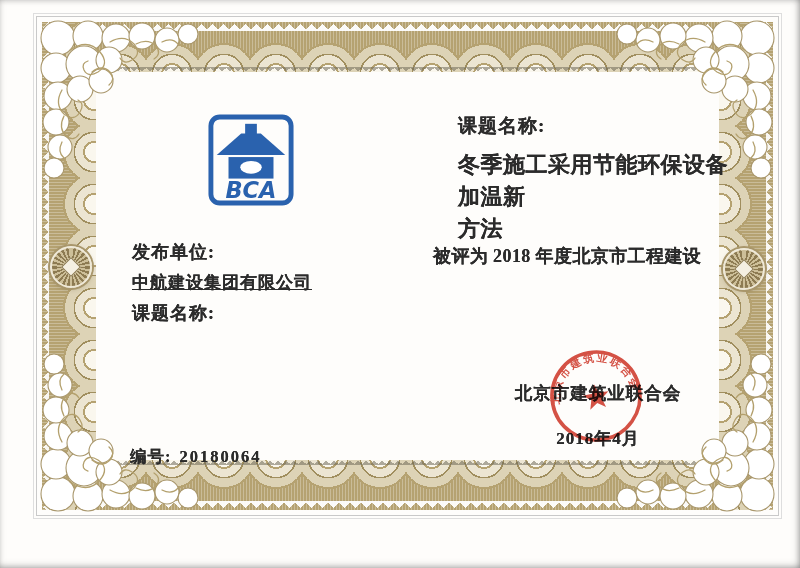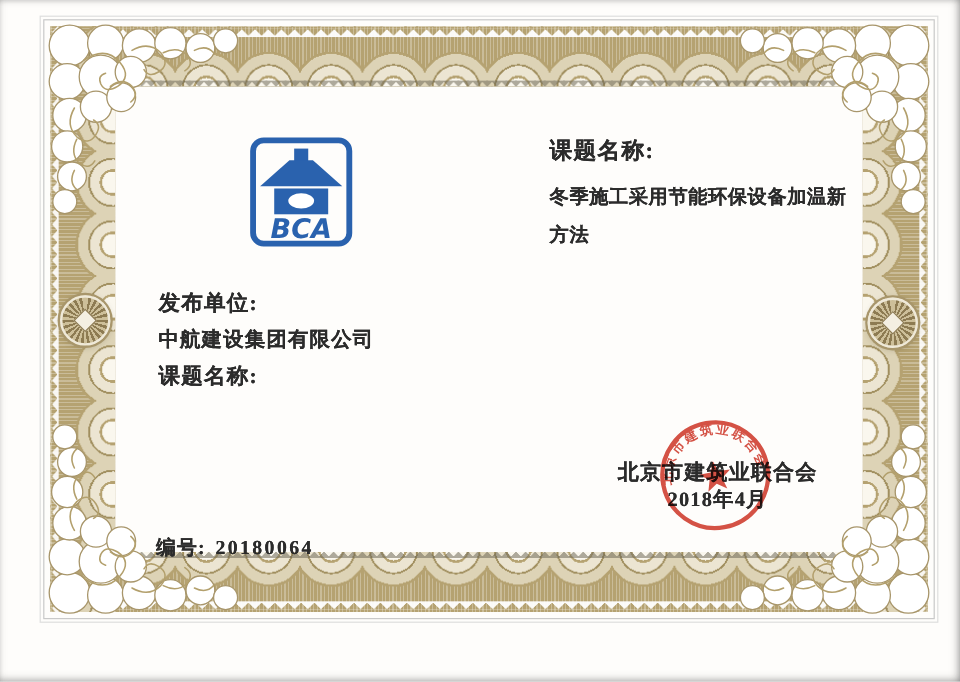--- a/index.html
+++ b/index.html
@@ -70,31 +70,31 @@
     background:repeating-conic-gradient(#cdbf99 0 8deg, #8d7b52 8deg 16deg);
     border:2px solid #efe9d8;box-shadow:0 0 0 2px #a8966b,0 1px 5px rgba(60,50,20,.25);}
   .rosette::after{content:"";position:absolute;inset:12px;background:#f4efe2;border:1px solid #8d7b52;transform:rotate(45deg);}
   .ros-left{left:50px;top:246px;}
   .ros-right{right:35px;top:248px;}
   
   .txt{position:absolute;font-weight:700;text-shadow:0 0 .5px currentColor;}
   .logo{position:absolute;left:207px;top:111px;width:88px;height:98px;}
   .topic{left:437px;top:113px;width:285px;margin-left:21px;}
   .topic .lbl{font-size:19px;letter-spacing:1px;}
-  .topic .line{font-size:16px;line-height:32px;letter-spacing:.5px;}
+  .topic .line{font-size:22px;line-height:32px;letter-spacing:.5px;}
   .topic .line.first{margin-top:10px;}
   .leftcol{left:132px;top:237px;width:230px;font-size:18px;line-height:30.5px;letter-spacing:1px;}
-  .leftcol .val{font-size:17px;}
+  .leftcol .val{font-size:17px;text-decoration:underline;}
   .award{left:433px;top:240px;width:285px;font-size:18px;line-height:33px;letter-spacing:.4px;}
   .grade{color:#4d6f94;display:inline-block;padding:0 9px;margin:0 2px;border-bottom:2px solid #3a3a3a;line-height:1.05;}
   .serial{left:130px;top:402px;font-size:16.5px;letter-spacing:1px;margin-top:44px;}
   .serial .num{margin-left:8px;letter-spacing:2px;}
   .footer{left:498px;top:381px;width:200px;text-align:center;}
   .footer .org{font-size:17.5px;letter-spacing:1px;}
-  .footer .date{font-size:17px;margin-top:0;letter-spacing:1px;}
+  .footer .date{font-size:17px;margin-top:22px;letter-spacing:1px;}
   .seal{position:absolute;left:548px;top:348px;width:96px;height:96px;
     opacity:.88;mix-blend-mode:multiply;transform:rotate(-10deg);}
 </style>
 </head>
 <body>
 
 <div class="page">
 
   <div class="outer-line"></div>
   <div class="band band-h band-top"></div>
@@ -169,20 +169,21 @@
     <div class="line">方法</div>
   </div>
 
   <div class="txt leftcol">
     <div>发布单位:</div>
     <div class="val">中航建设集团有限公司</div>
     <div>课题名称:</div>
   </div>
 
   <div class="txt award">
+    <div>被评为 2018 年度北京市工程建设</div>
   </div>
 
   <div class="txt serial">
     <span>编号:</span><span class="num">20180064</span>
   </div>
 
   <div class="txt footer">
     <div class="org">北京市建筑业联合会</div>
     <div class="date">2018年4月</div>
   </div>

